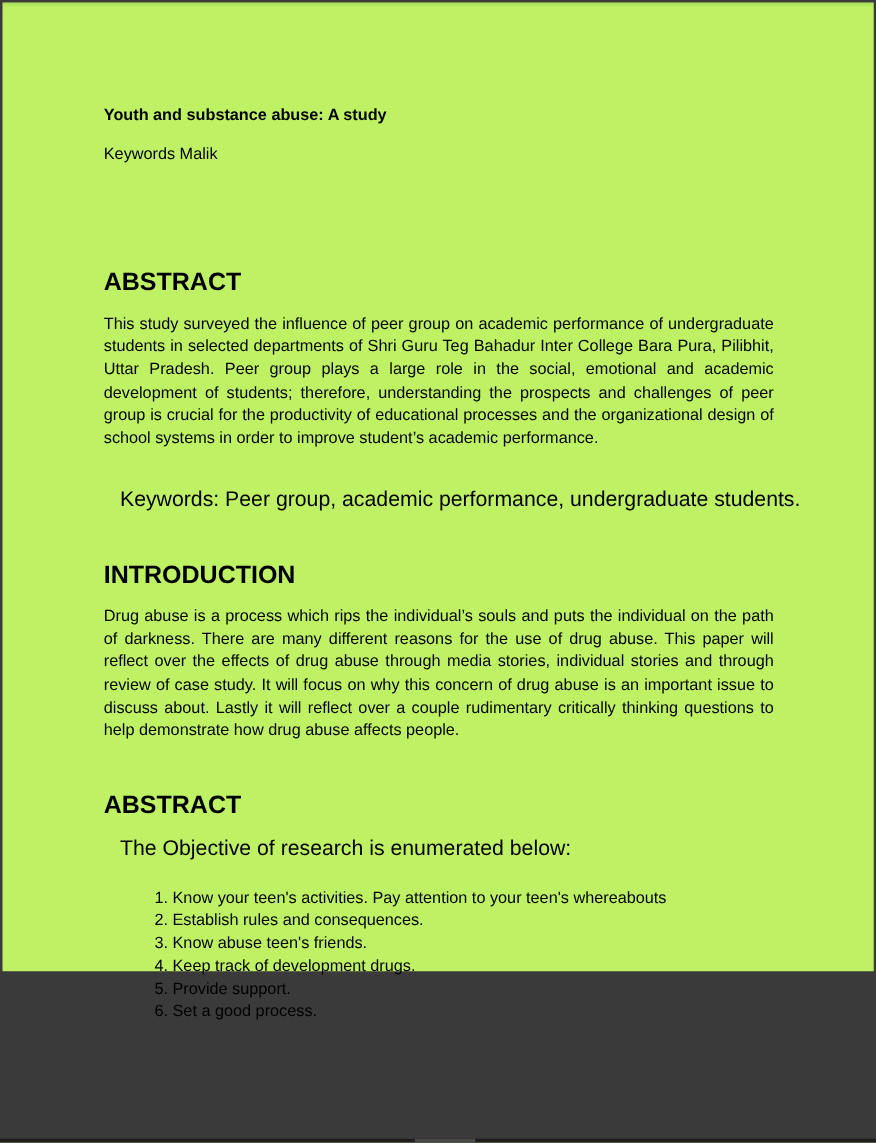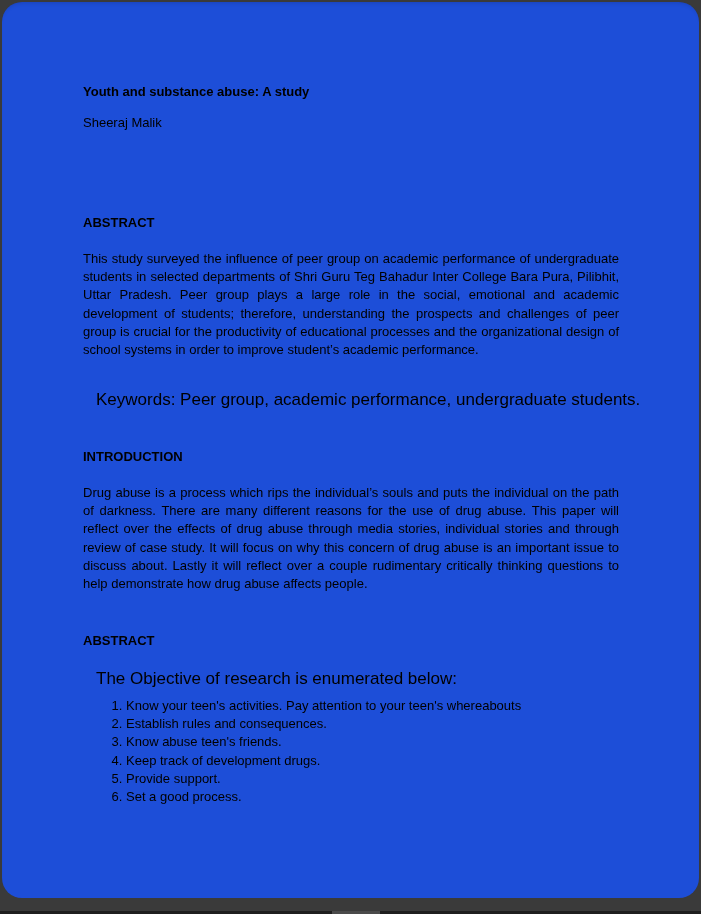--- a/index.html
+++ b/index.html
@@ -3,58 +3,57 @@
   <meta charset="utf-8">
   <style>
     html, body { margin: 0; padding: 0; }
     body {
       width: 701px; height: 914px; overflow: hidden;
       background: #3a3a3a;
       font-family: "Liberation Sans", sans-serif;
       position: relative;
     }
     .page {
-      position: absolute; left: 2px; top: 2px; width: 697px; height: 896px;
-      background: #1d4ed8;
+      position: absolute; left: 2px; top: 2px; width: 697px; height: 775px;
+      background: #bef264;
       box-shadow: inset 0 4px 4px -3px rgba(0,0,0,0.15);
-      border-radius: 20px;
     }
     .bottom-bar {
       position: absolute; left: 0; top: 911px; width: 701px; height: 3px;
       background: #1e1e1e;
     }
     .scroll-thumb {
       position: absolute; left: 332px; top: 0; width: 48px; height: 3px;
       background: #4a4a4a;
     }
     .content {
       position: absolute; left: 81px; top: 0; width: 536px;
       color: #000;
     }
     .title { position: absolute; top: 82px; left: 0; font-size: 13px; font-weight: bold; white-space: nowrap; }
     .author { position: absolute; top: 113px; left: 0; font-size: 13px; white-space: nowrap; }
-    .heading { position: absolute; left: 0; font-size: 13px; font-weight: bold; white-space: nowrap; }
+    .heading { position: absolute; left: 0; font-size: 20px; font-weight: bold; white-space: nowrap; }
     .para {
       position: absolute; left: 0; width: 536px;
       font-size: 13px; line-height: 18.2px; text-align: justify;
     }
     .line { font-size: 17px; position: absolute; left: 13px; white-space: nowrap; }
     ol.objectives {
-      position: absolute; left: 0; top: 695px; margin: 0; padding: 0 0 0 43px;
+      position: absolute; left: 0; top: 695px; margin: 12px; padding: 0 0 0 43px;
       font-size: 13px; line-height: 18.2px;
     }
     ol.objectives li { padding-left: 0; }
   </style>
 </head>
 <body>
 
 <div class="page">
   <div class="content">
     <div class="title">Youth and substance abuse: A study</div>
-    <div class="author">Sheeraj Malik</div>
+    <div class="author">Keywords Malik</div>
 
     <div class="heading" style="top:213px">ABSTRACT</div>
     <div class="para" style="top:248px">This study surveyed the influence of peer group on academic performance of undergraduate students in selected departments of Shri Guru Teg Bahadur Inter College Bara Pura, Pilibhit, Uttar Pradesh. Peer group plays a large role in the social, emotional and academic development of students; therefore, understanding the prospects and challenges of peer group is crucial for the productivity of educational processes and the organizational design of school systems in order to improve student’s academic performance.</div>
     <div class="line" style="top:388px">Keywords: Peer group, academic performance, undergraduate students.</div>
 
     <div class="heading" style="top:447px">INTRODUCTION</div>
     <div class="para" style="top:482px">Drug abuse is a process which rips the individual’s souls and puts the individual on the path of darkness. There are many different reasons for the use of drug abuse. This paper will reflect over the effects of drug abuse through media stories, individual stories and through review of case study. It will focus on why this concern of drug abuse is an important issue to discuss about. Lastly it will reflect over a couple rudimentary critically thinking questions to help demonstrate how drug abuse affects people.</div>
 
     <div class="heading" style="top:631px">ABSTRACT</div>
     <div class="line" style="top:667px">The Objective of research is enumerated below:</div>

